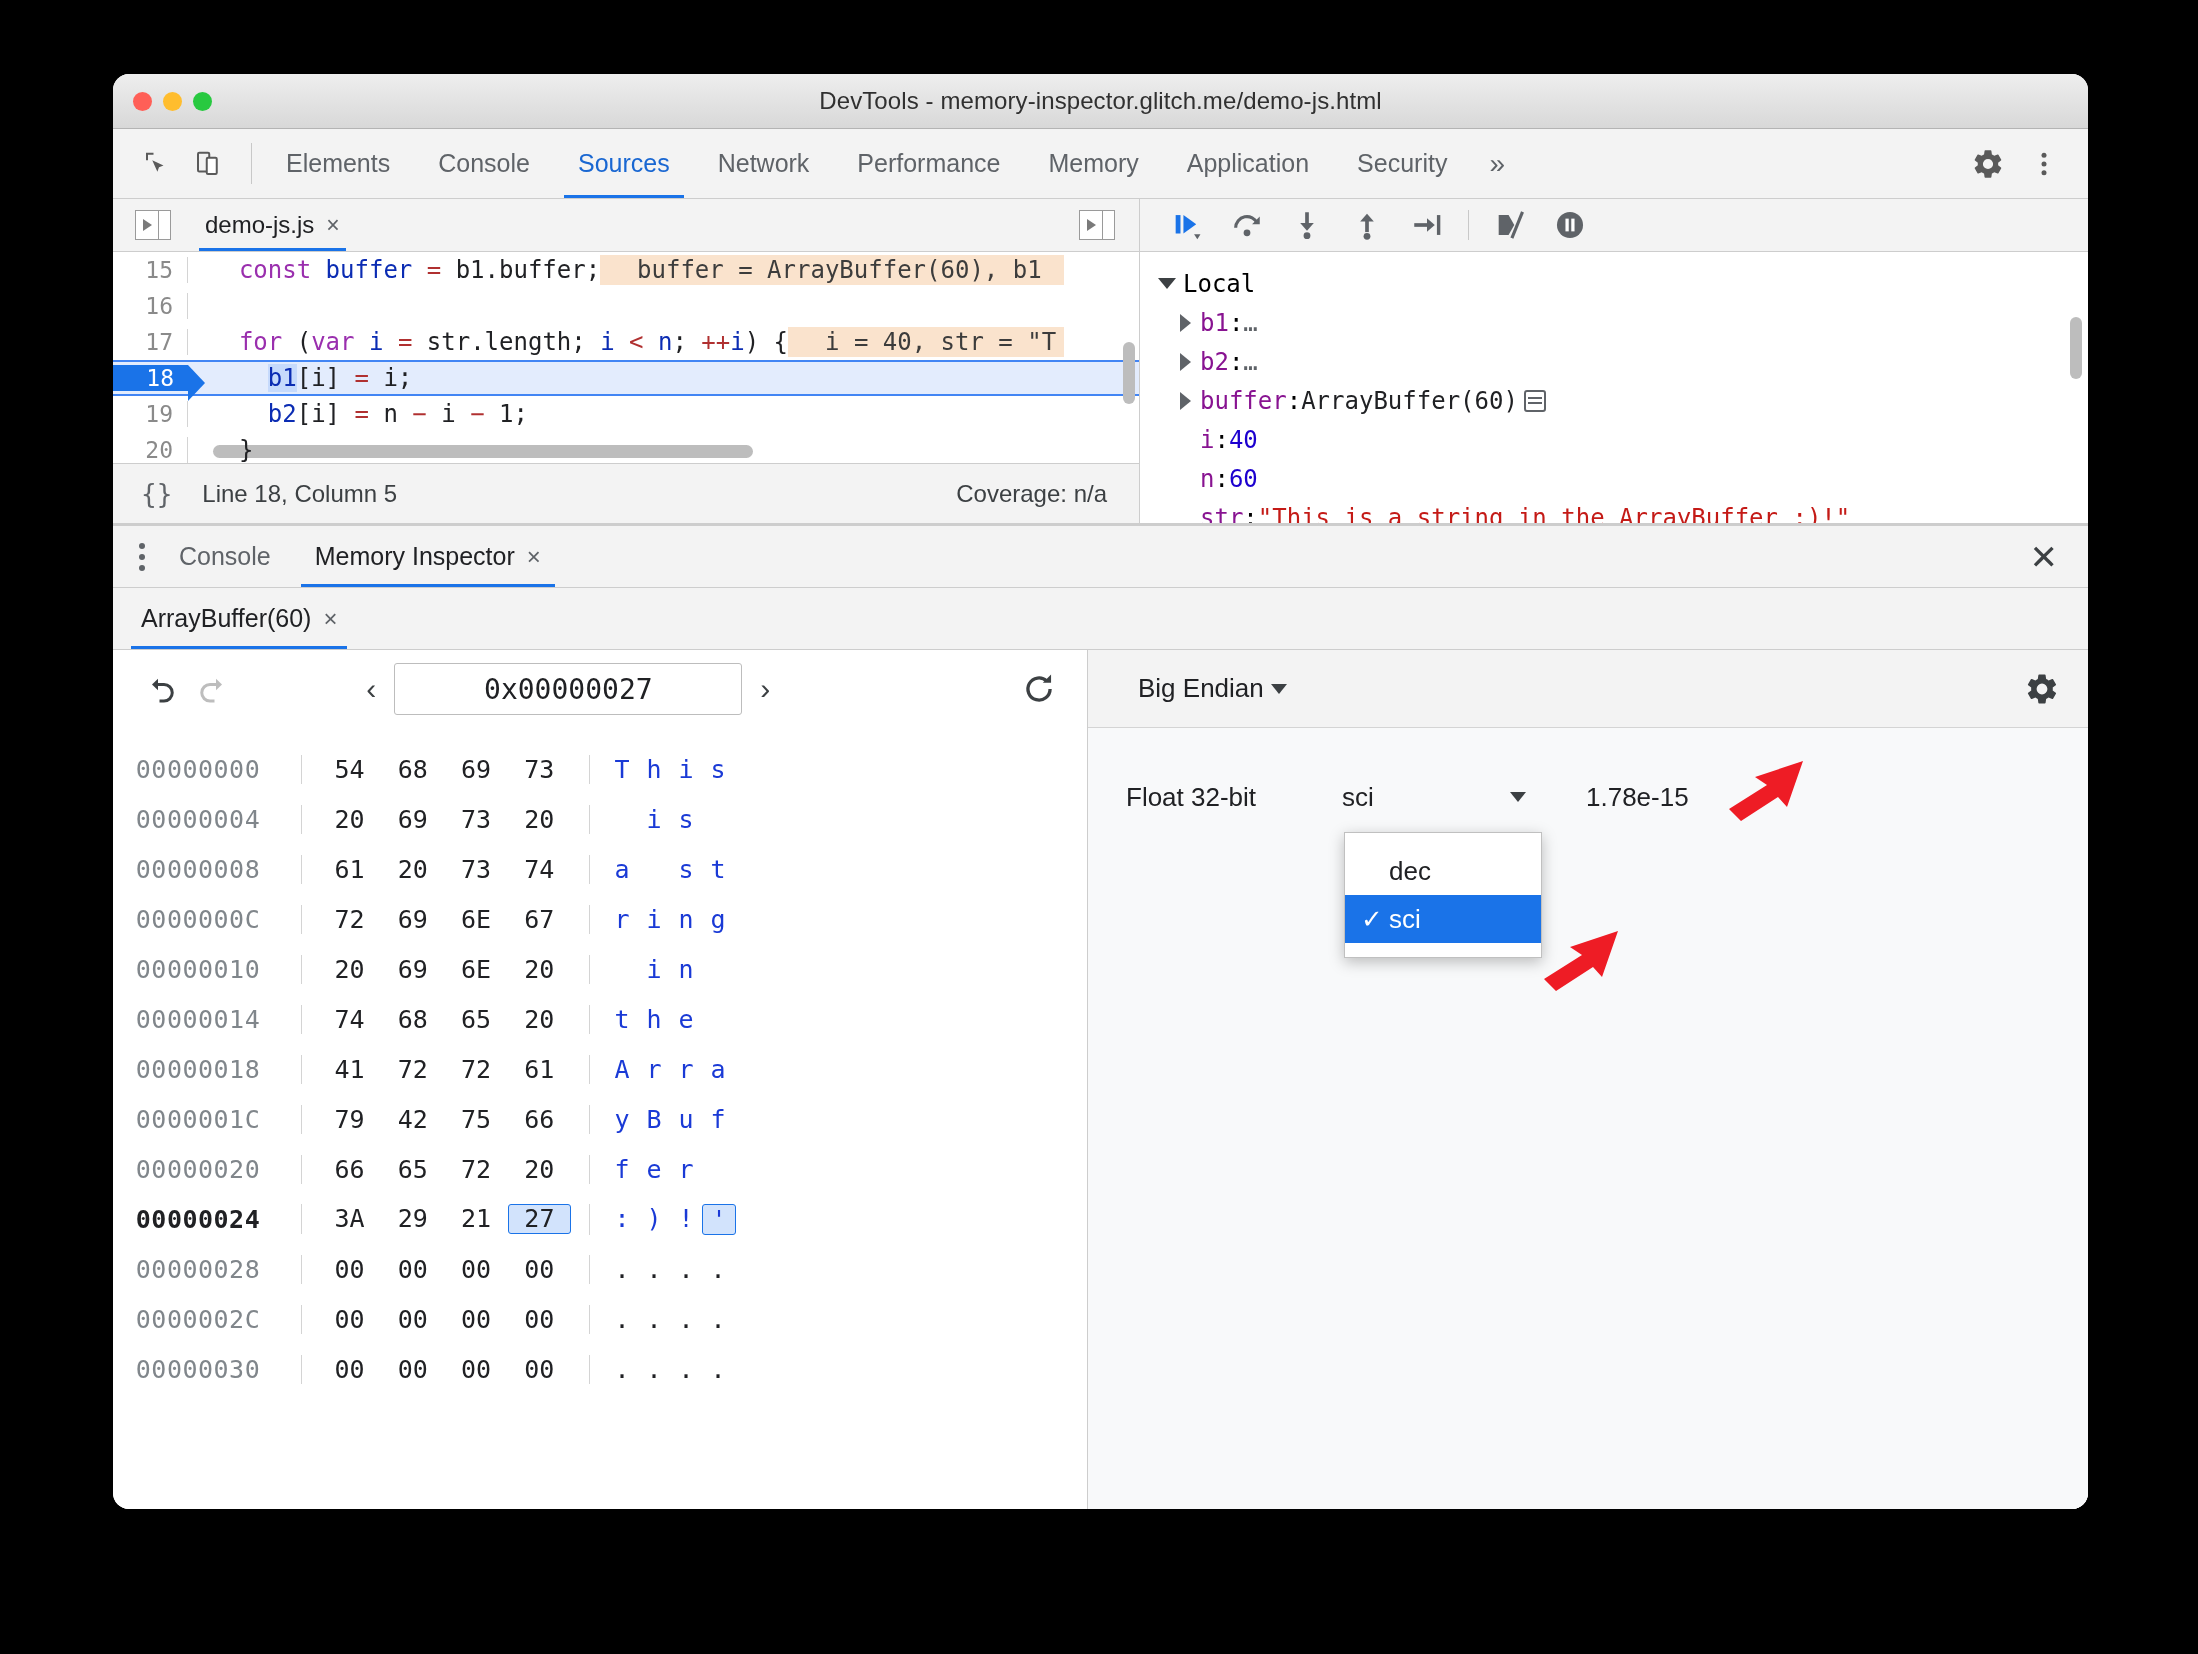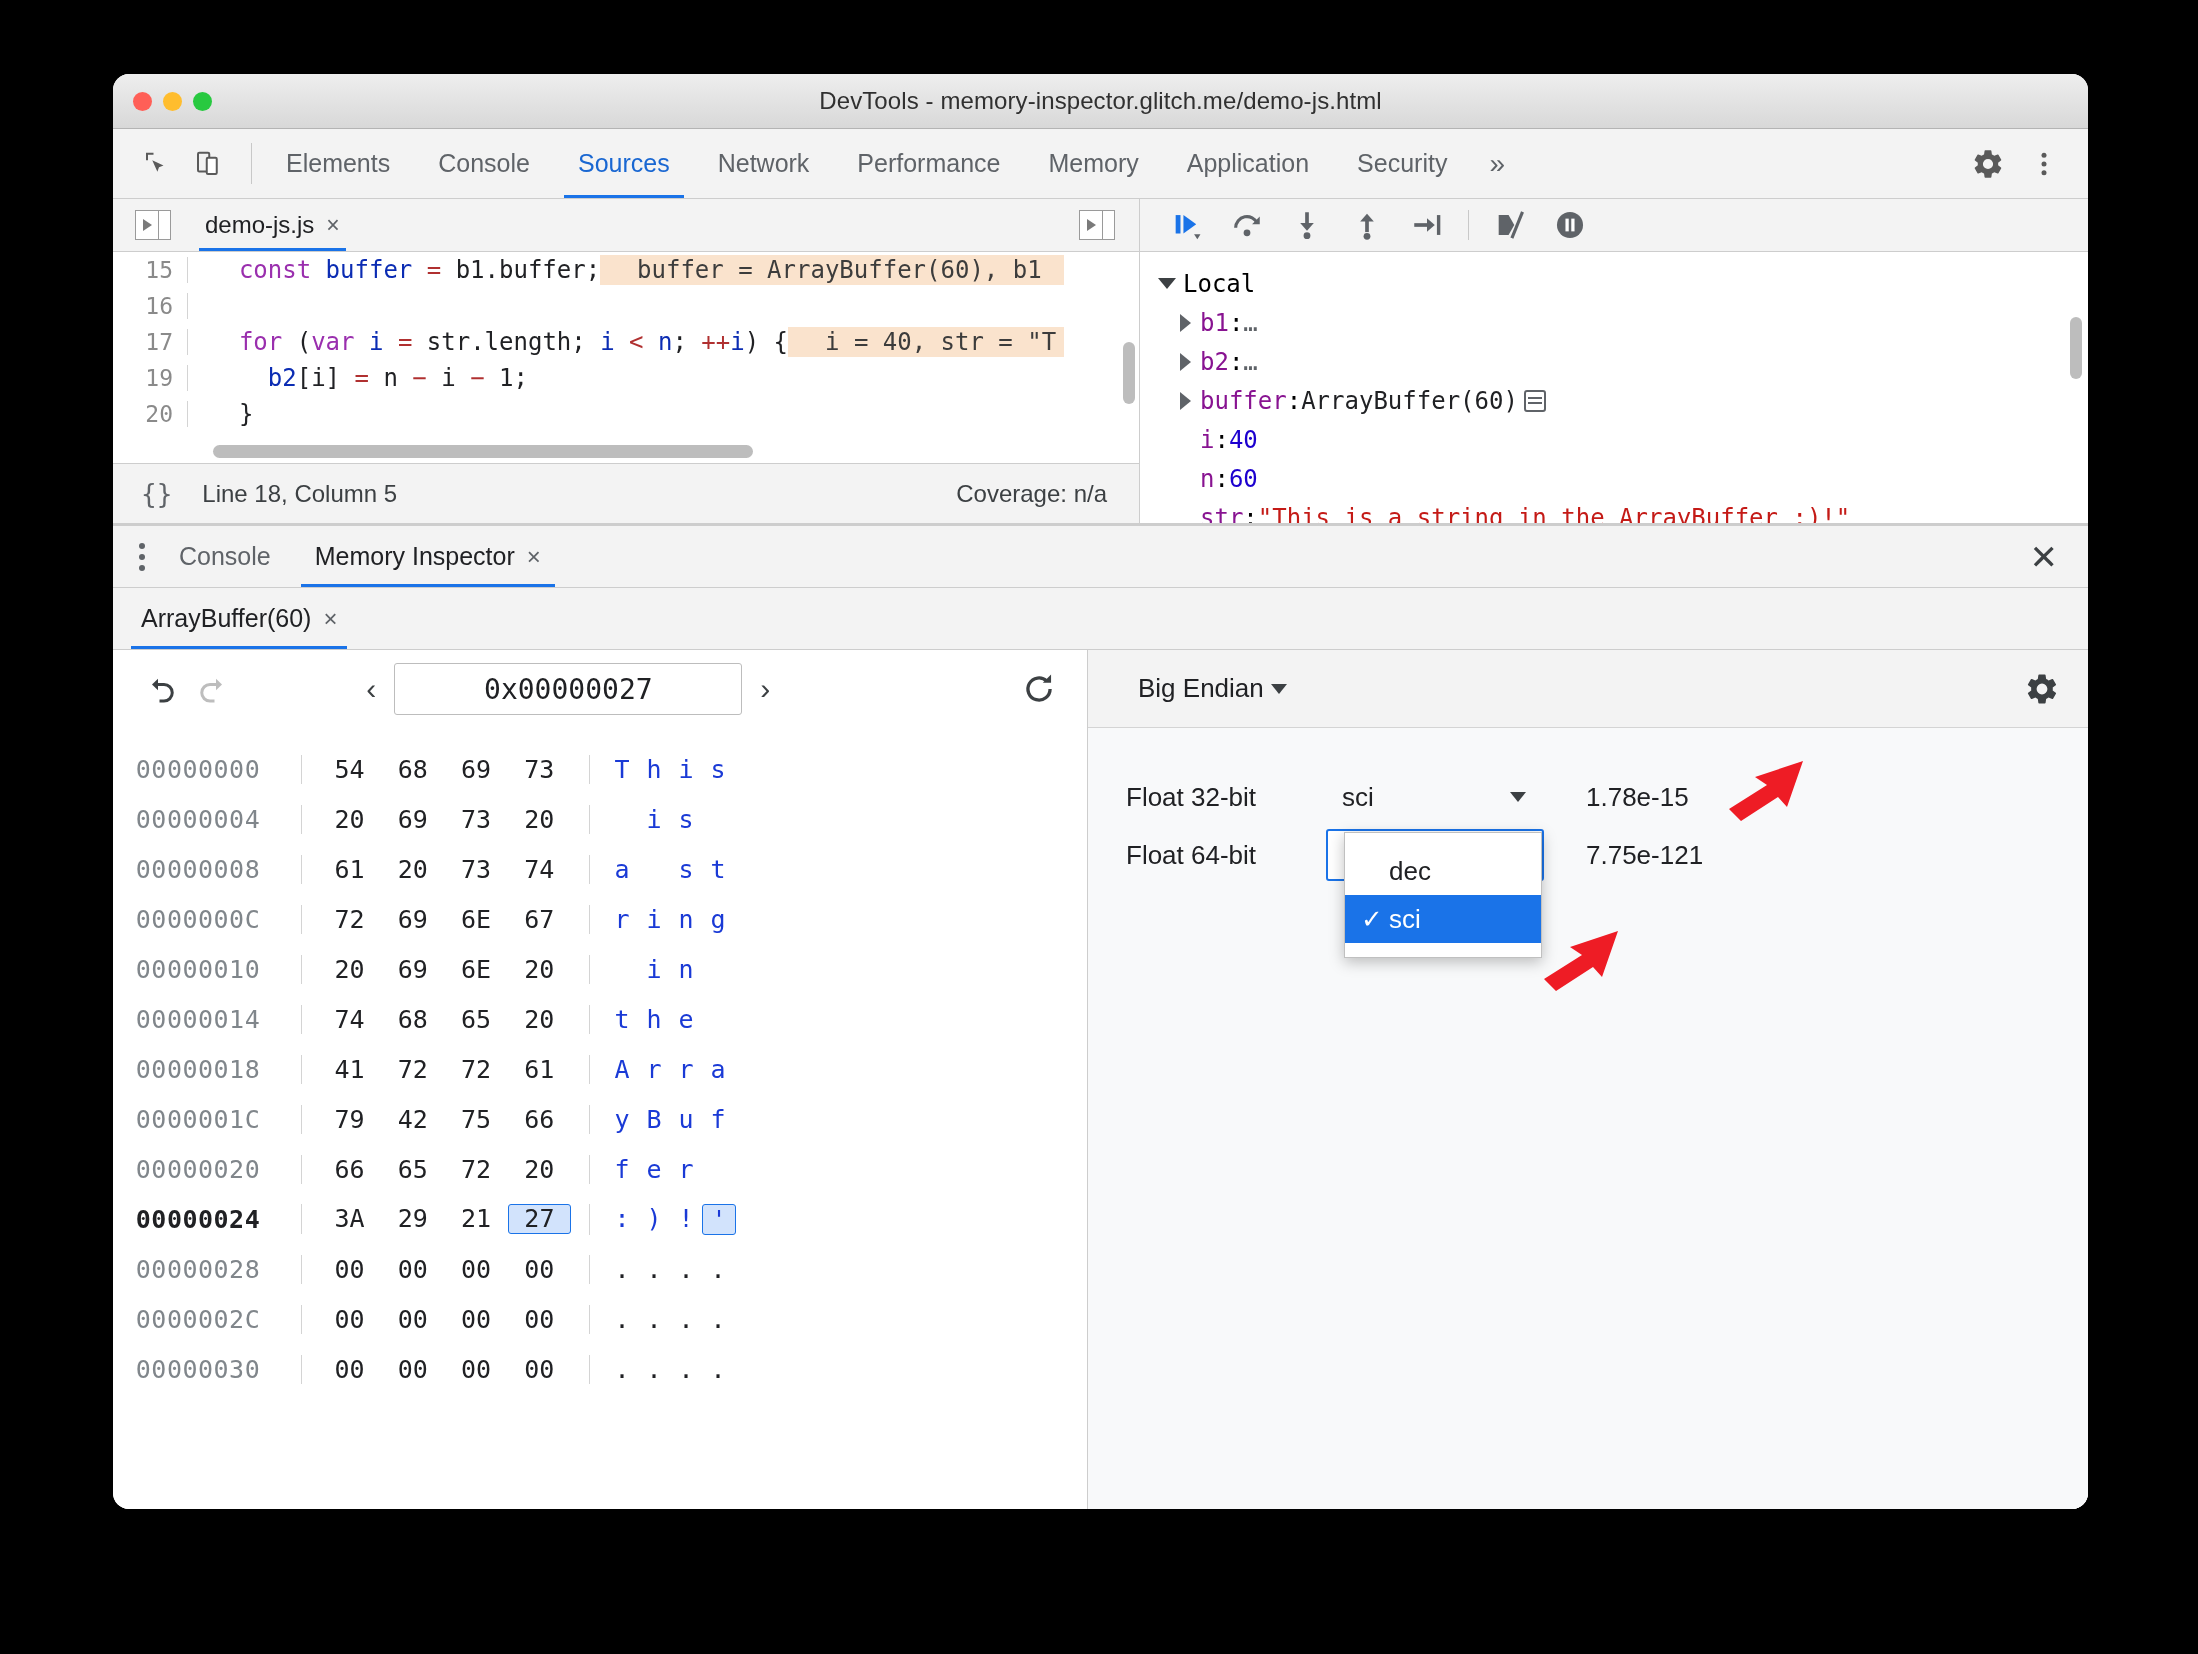--- a/index.html
+++ b/index.html
@@ -603,20 +603,21 @@
           <span class="ft-right">
               <i class="tri"></i>
             </span>
         </div>
 
         <div class="editor">
           <div id="code-lines">
               <div class="code-row"><span class="gutter">15</span><span class="code"><span class="txt">  </span><span class="kw">const</span><span class="txt"> </span><span class="id">buffer</span><span class="txt"> </span><span class="op">=</span><span class="txt"> b1.buffer;</span><span class="hint">  buffer = ArrayBuffer(60), b1 </span></span></div>
               <div class="code-row"><span class="gutter">16</span><span class="code"></span></div>
               <div class="code-row"><span class="gutter">17</span><span class="code"><span class="txt">  </span><span class="kw">for</span><span class="txt"> (</span><span class="kw">var</span><span class="txt"> </span><span class="id">i</span><span class="txt"> </span><span class="op">=</span><span class="txt"> str.length; </span><span class="id">i</span><span class="txt"> </span><span class="op">&lt;</span><span class="txt"> </span><span class="id">n</span><span class="txt">; </span><span class="op">++</span><span class="id">i</span><span class="txt">) {</span><span class="hint">  i = 40, str = "T</span></span></div>
+              <div class="code-row current"><span class="gutter">18</span><span class="code"><span class="txt">    </span><span class="id hl-tok">b1</span><span class="txt">[i] </span><span class="op">=</span><span class="txt"> i;</span></span></div>
               <div class="code-row"><span class="gutter">19</span><span class="code"><span class="txt">    </span><span class="id">b2</span><span class="txt">[i] </span><span class="op">=</span><span class="txt"> n </span><span class="op">−</span><span class="txt"> i </span><span class="op">−</span><span class="txt"> 1;</span></span></div>
               <div class="code-row"><span class="gutter">20</span><span class="code"><span class="txt">  }</span></span></div>
             </div>
           <div class="ed-scroll-v"></div>
           <div class="ed-scroll-h"></div>
         </div>
 
         <div class="status-bar">
           <span class="braces">{}</span>
           <span class="pos">Line 18, Column 5</span>
@@ -992,28 +993,20 @@
           <div class="val-rows">
             <div class="val-row">
               <span class="vr-label">Float 32-bit</span>
               <span class="vr-mode">
                 <span>sci</span>
                 <i class="caret"></i>
               </span>
               <span class="vr-value">1.78e-15</span>
             </div>
 
-            <div class="val-row">
-              <span class="vr-label">Float 64-bit</span>
-              <span class="vr-mode open">
-                <span>sci</span>
-                <i class="caret"></i>
-              </span>
-              <span class="vr-value">7.75e-121</span>
-            </div>
 
             <div class="dropdown">
               <div class="dd-item">
                 <span class="dd-check"></span>
                 <span>dec</span>
               </div>
               <div class="dd-item sel">
                 <span class="dd-check">✓</span>
                 <span>sci</span>
               </div>

